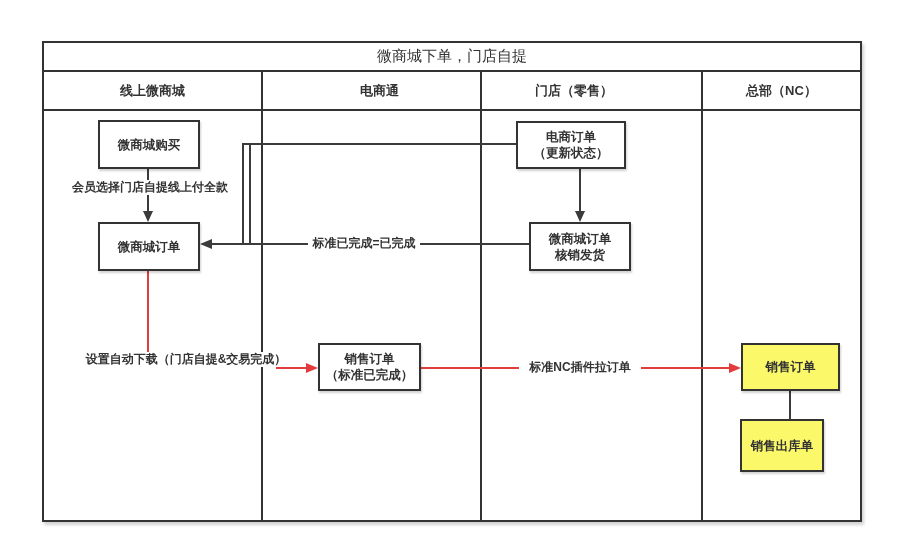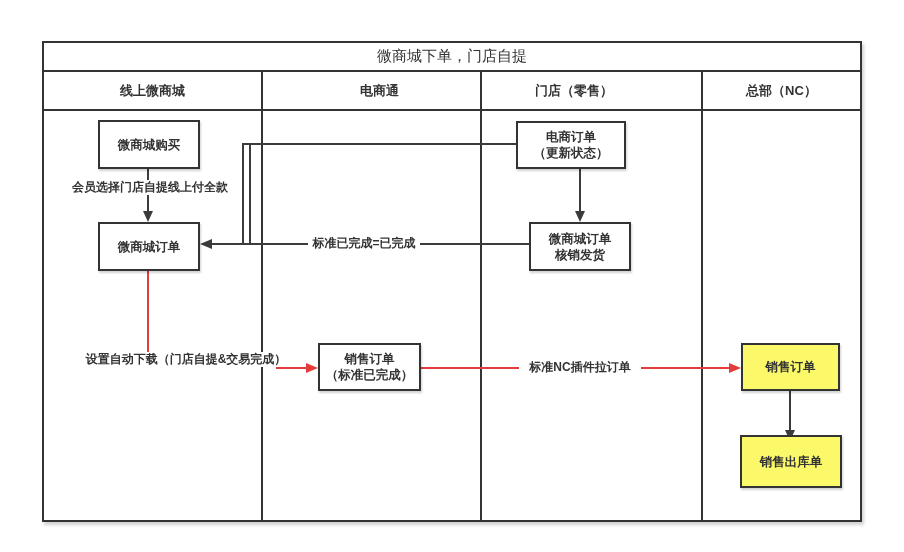--- a/index.html
+++ b/index.html
@@ -121,17 +121,17 @@
 
   <div class="abs node" style="left:318px;top:343px;width:103px;height:48px;">
     <span>销售订单</span>
     <span>（标准已完成）</span>
   </div>
 
   <div class="abs node yellow" style="left:741px;top:343px;width:99px;height:48px;">
     <span>销售订单</span>
   </div>
 
-  <div class="abs node yellow" style="left:740px;top:435px;width:102px;height:53px;">
+  <div class="abs node yellow" style="left:740px;top:419px;width:84px;height:53px;">
     <span>销售出库单</span>
   </div>
 
 </div>
 
 </body></html>

